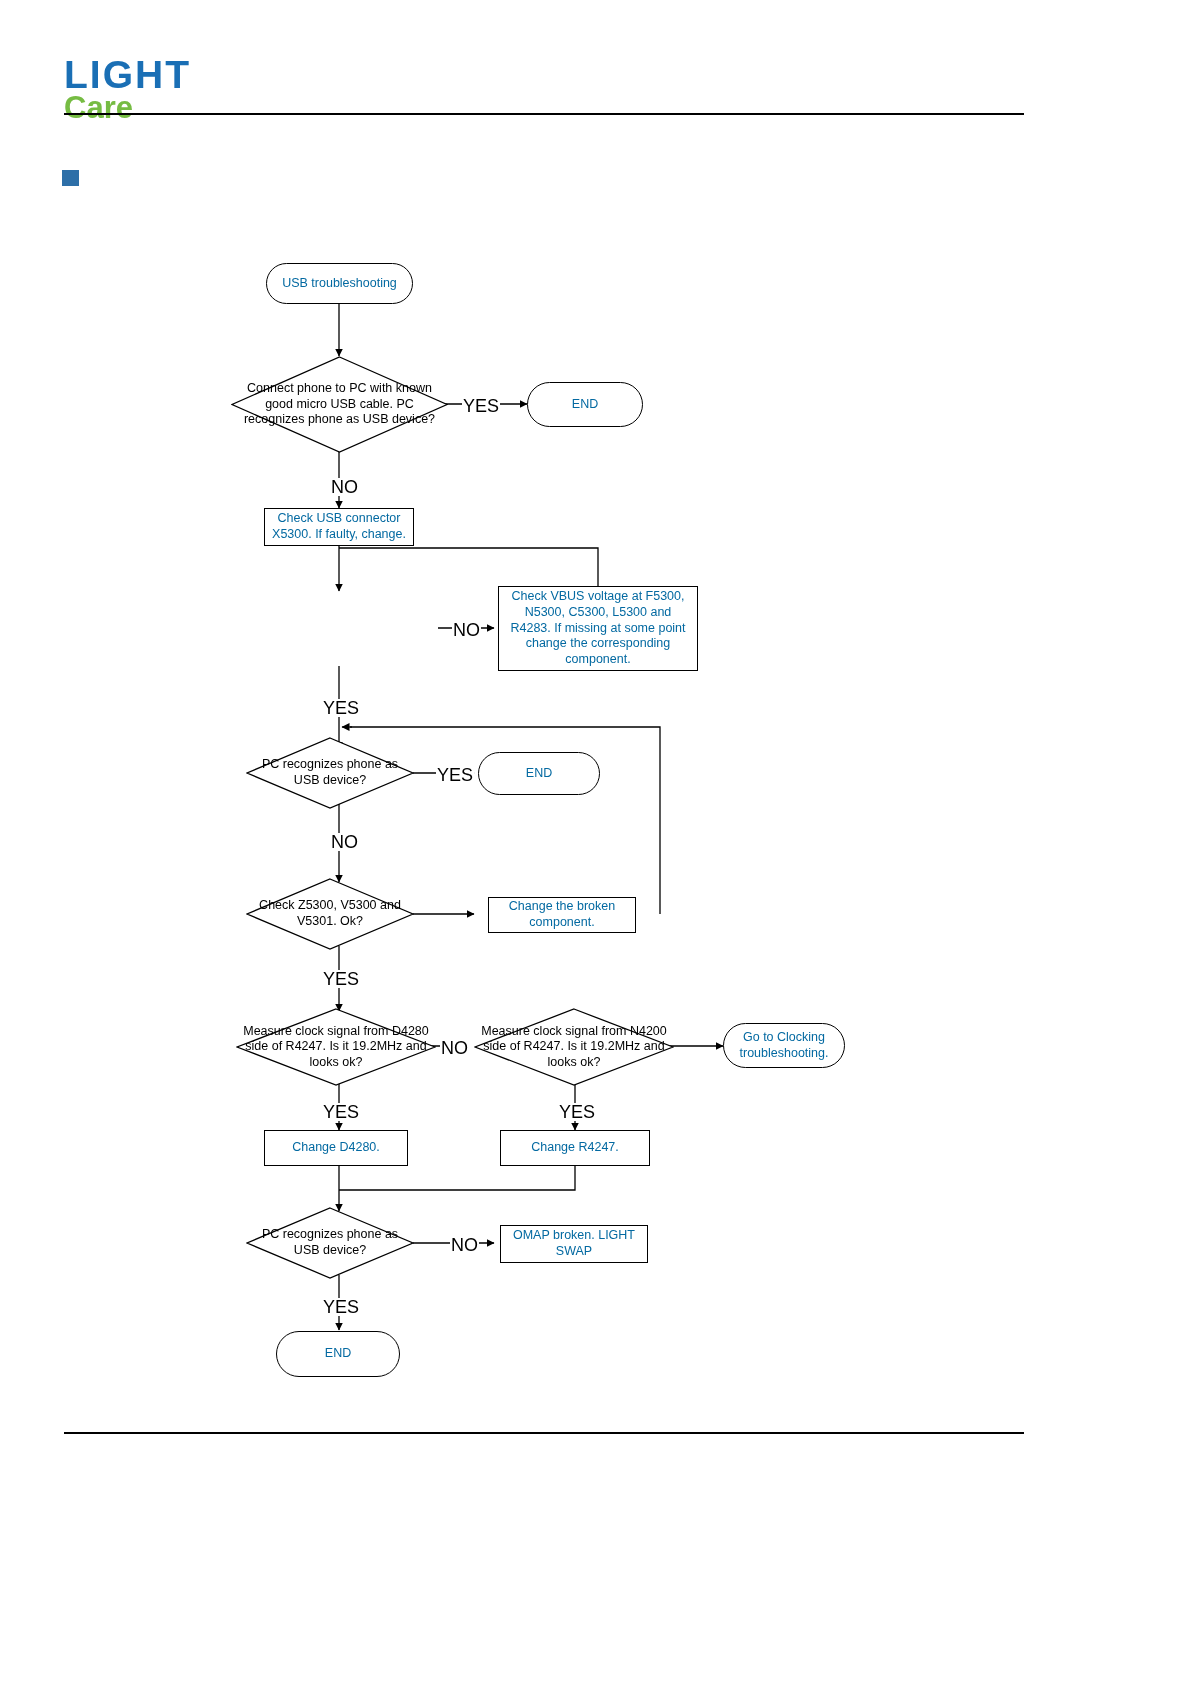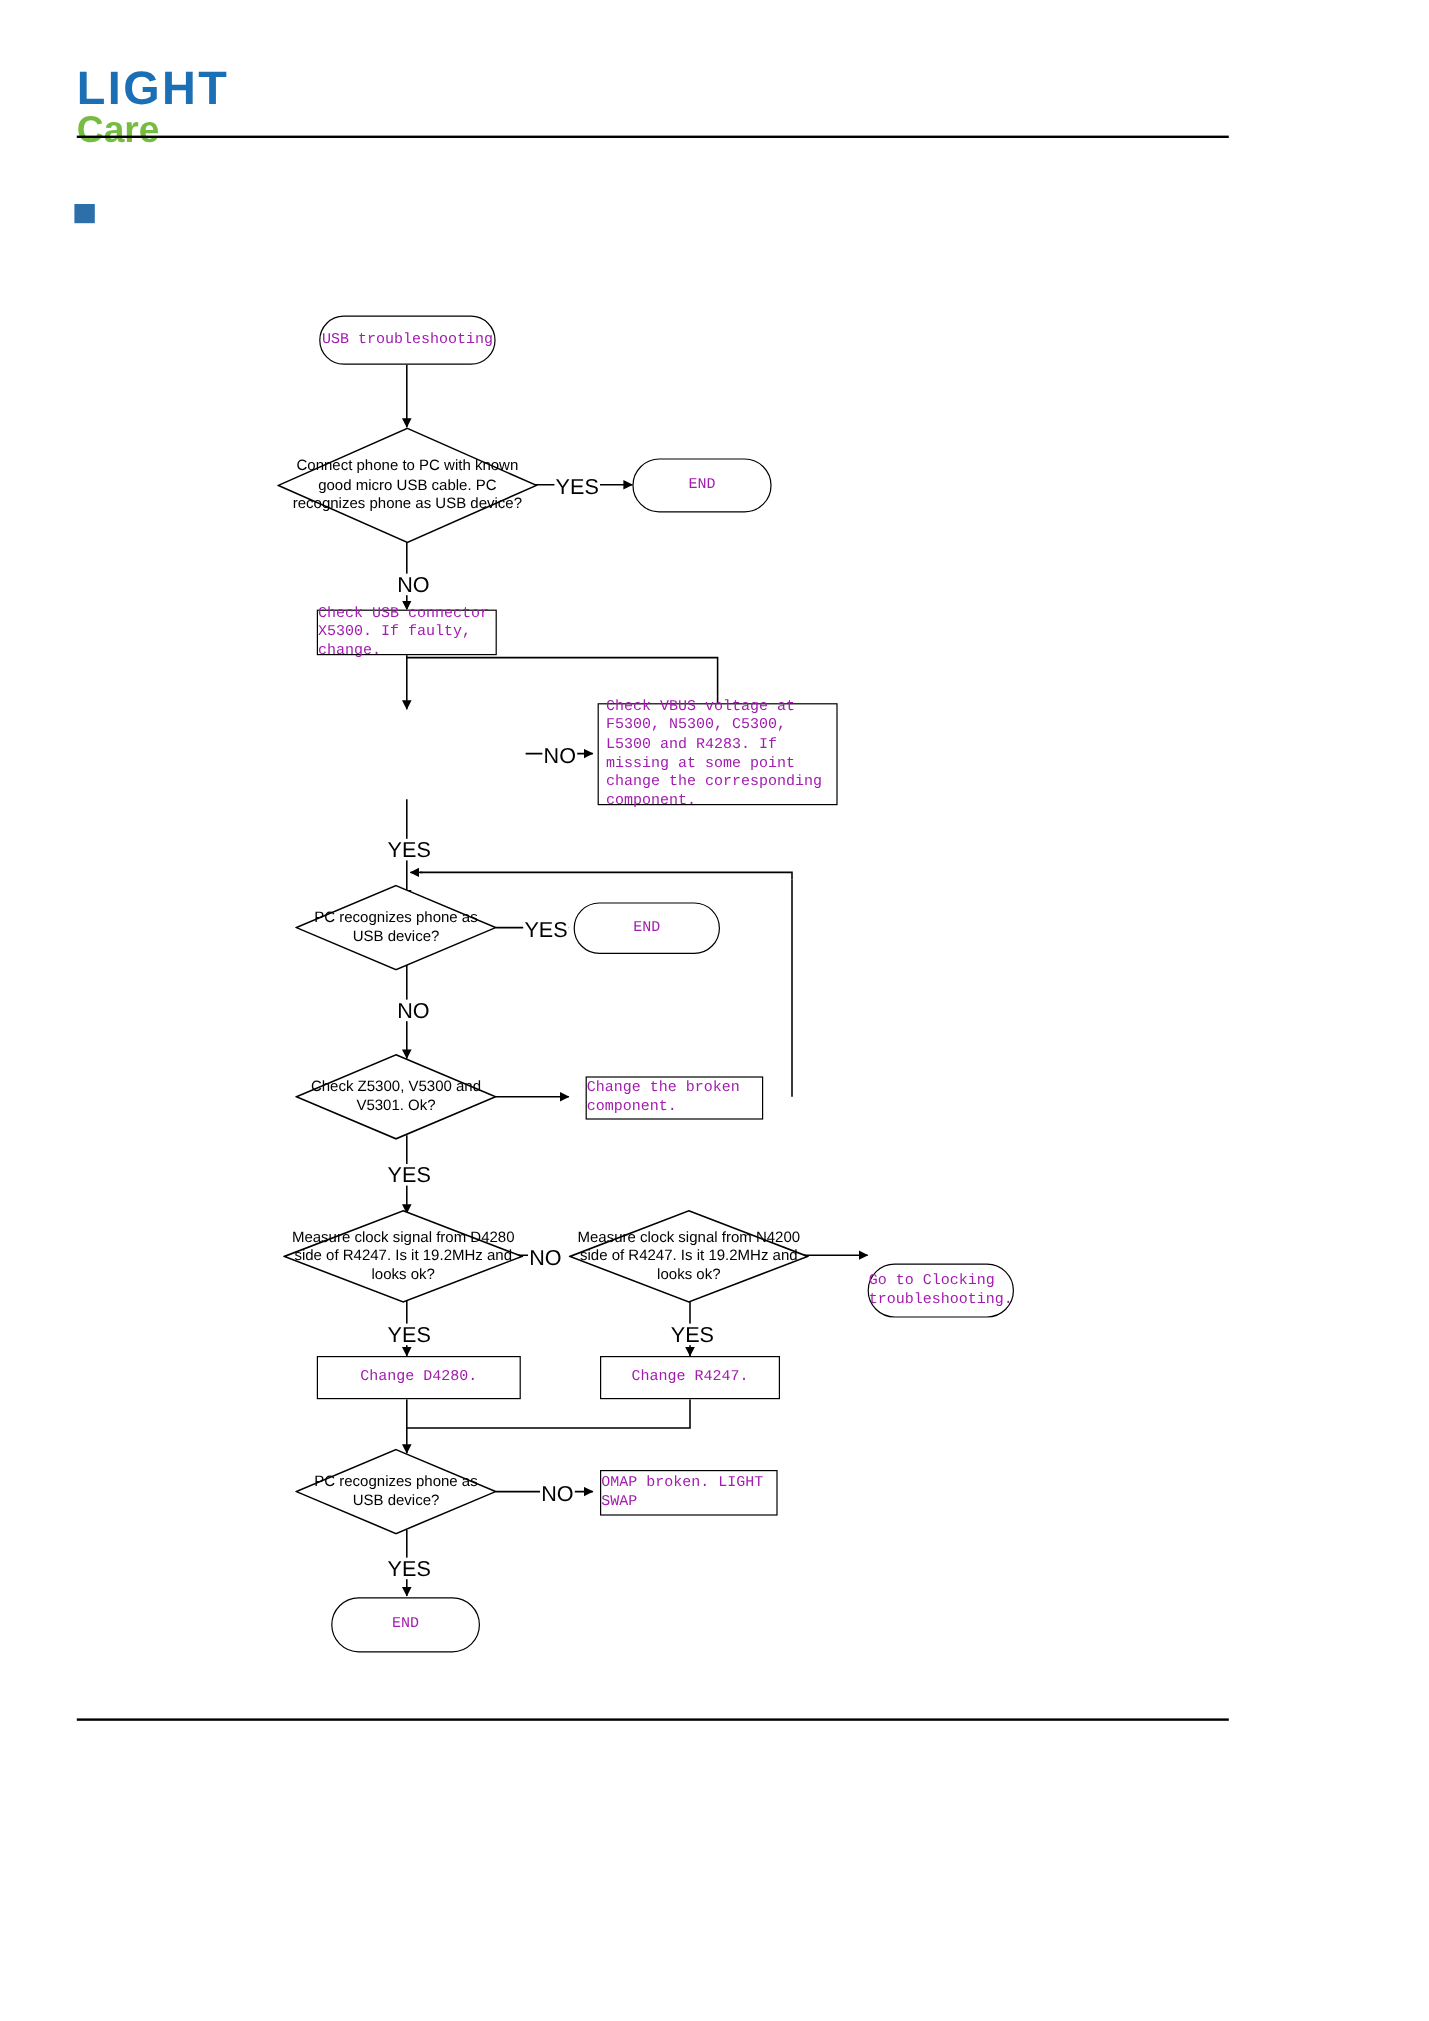--- a/index.html
+++ b/index.html
@@ -23,23 +23,22 @@
   }
   .rule-top{position:absolute;left:64px;top:113px;width:960px;height:2px;background:#000;}
   .rule-bottom{position:absolute;left:64px;top:1432px;width:960px;height:2px;background:#000;}
   .blue-bullet{position:absolute;left:62px;top:170px;width:17px;height:16px;background:#2d6fa8;}
 
   
   .chart{position:absolute;left:0;top:0;width:1191px;height:1684px;}
   .node{
     position:absolute;box-sizing:border-box;
     display:flex;align-items:center;justify-content:center;
-    color:#a21caf;font-size:12.5px;line-height:1.25;
+    text-align:center;color:#0369a1;font-size:12.5px;line-height:1.25;
     background:#fff;
-    font-family:Liberation Mono, monospace;
   }
   .terminator{border:1.3px solid #000;border-radius:999px;}
   .process{border:1.3px solid #000;}
   .diamond-wrap{position:absolute;}
   .diamond-label{
     position:absolute;inset:0;display:flex;align-items:center;justify-content:center;
     text-align:center;font-size:12.5px;line-height:1.25;color:#000;
     pointer-events:none;padding:0 6px;box-sizing:border-box;
   }
   .edge-label{
@@ -167,23 +166,23 @@
     <div class="edge-label" style="left:322px;top:1103px;">YES</div>
 
     <div class="diamond-wrap" style="left:474px;top:1008px;width:200px;height:78px;">
       <svg width="200" height="78" viewBox="0 0 200 78">
         <polygon points="100,1 199,39 100,77 1,39" fill="#fff" stroke="#000" stroke-width="1.3"></polygon>
       </svg>
       <div class="diamond-label">Measure clock signal from N4200 side of R4247. Is it 19.2MHz and looks ok?</div>
     </div>
     <div class="edge-label" style="left:558px;top:1103px;">YES</div>
 
-    <div class="node terminator" style="left:723px;top:1023px;width:122px;height:45px;padding:0 6px;margin-top:30px;">Go to Clocking troubleshooting.</div>
+    <div class="node terminator" style="left:723px;top:1023px;width:122px;height:45px;padding:0 6px;">Go to Clocking troubleshooting.</div>
 
-    <div class="node process" style="left:264px;top:1130px;width:170px;height:36px;">Change D4280.</div>
+    <div class="node process" style="left:264px;top:1130px;width:144px;height:36px;">Change D4280.</div>
 
     <div class="node process" style="left:500px;top:1130px;width:150px;height:36px;">Change R4247.</div>
 
     <div class="diamond-wrap" style="left:246px;top:1207px;width:168px;height:72px;">
       <svg width="168" height="72" viewBox="0 0 168 72">
         <polygon points="84,1 167,36 84,71 1,36" fill="#fff" stroke="#000" stroke-width="1.3"></polygon>
       </svg>
       <div class="diamond-label">PC recognizes phone as USB device?</div>
     </div>
     <div class="edge-label" style="left:450px;top:1236px;">NO</div>

